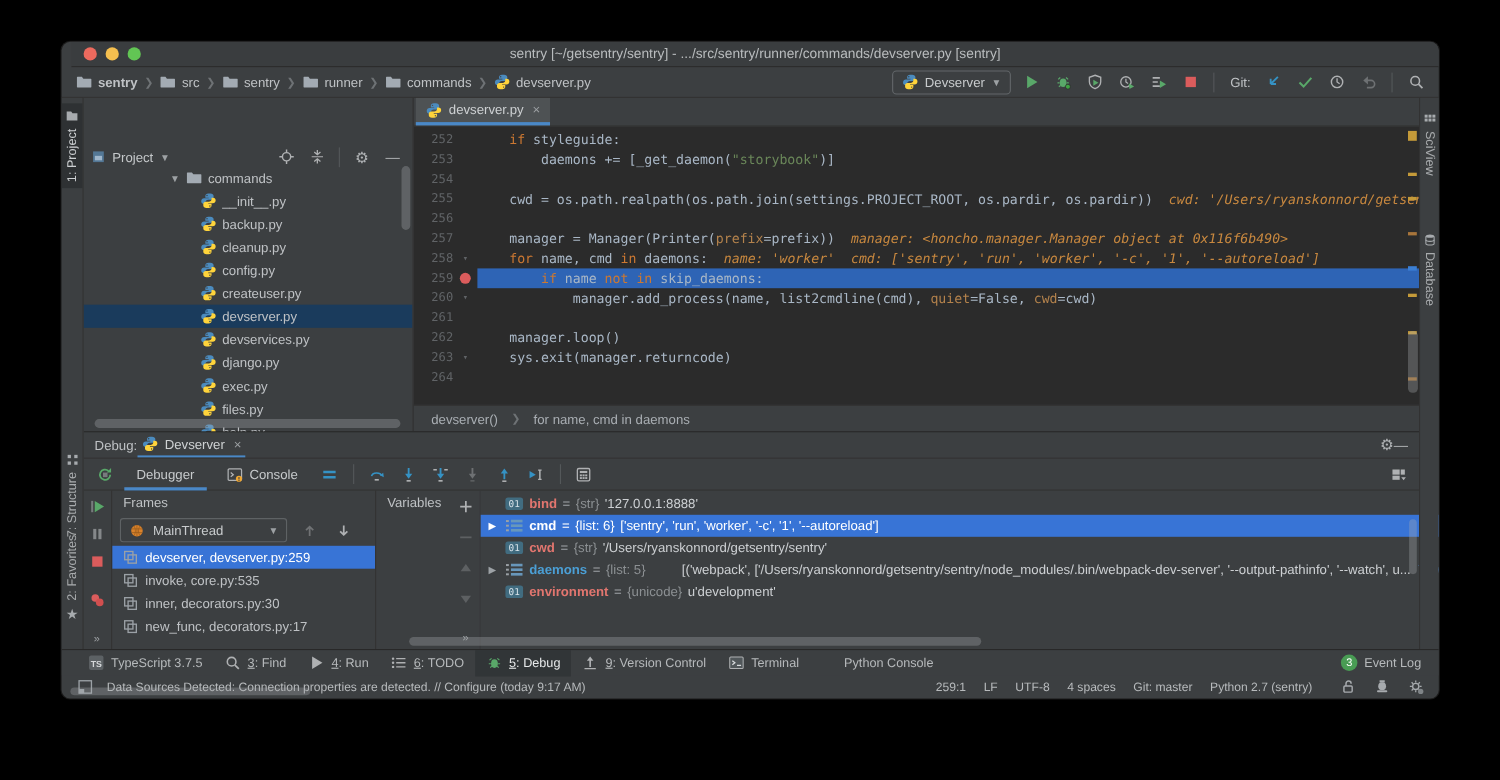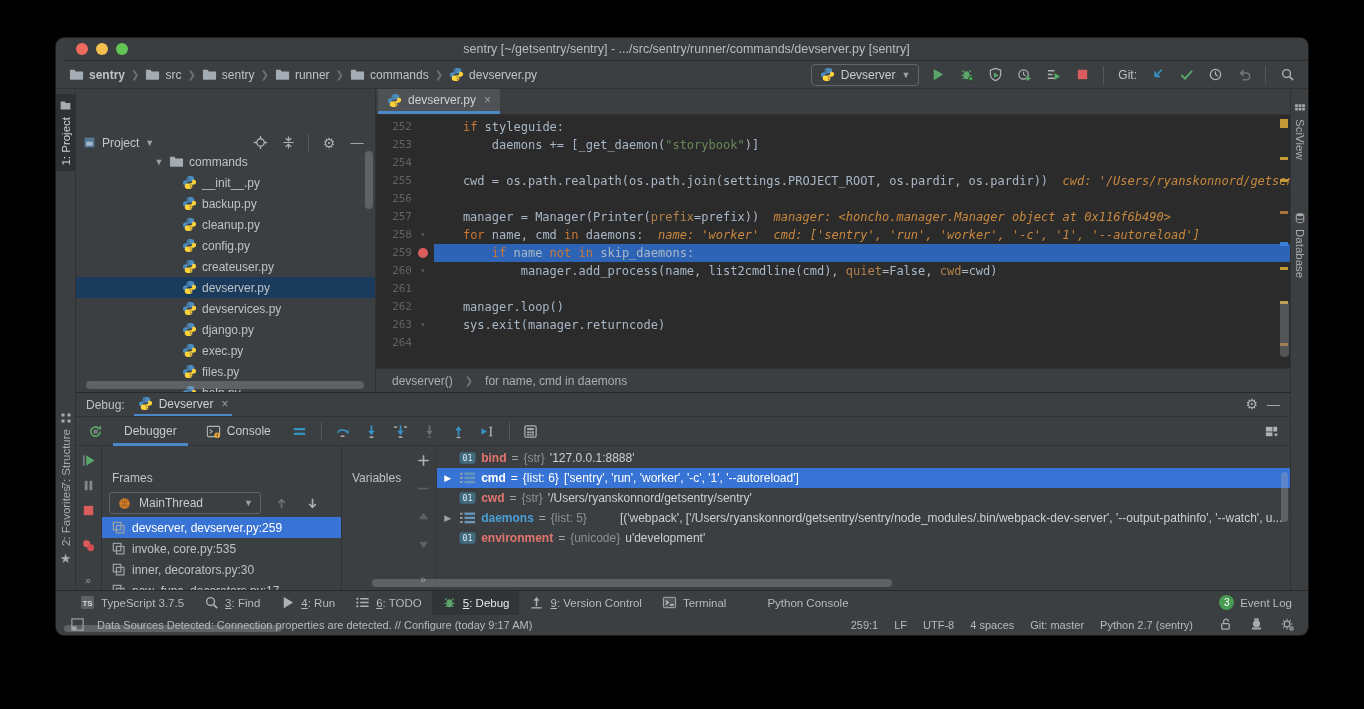--- a/index.html
+++ b/index.html
@@ -80,37 +80,37 @@
   .c-h{color:#C8883F;font-style:italic;}
   .bp{width:10px;height:10px;border-radius:50%;background:#DB5C5C;}
   .fold{color:#606366;font-size:8px;}
   .crumbbar{height:24px;flex:none;background:#3C3F41;border-top:1px solid #323232;
     display:flex;align-items:center;padding:0 16px;gap:9px;color:#A9AEB3;}
   .mark{position:absolute;right:2px;width:8px;height:3px;}
   .thumb{position:absolute;background:rgba(170,174,177,.32);border-radius:4px;}
 
   
   .debug{flex:1;border-top:1px solid #282828;display:flex;flex-direction:column;min-height:0;}
-  .dhead{height:23px;flex:none;display:flex;align-items:center;padding:0 10px;gap:9px;}
+  .dhead{height:23px;flex:none;display:flex;align-items:center;padding:0 10px;}
   .dlabel{color:#BFC2C5;}
   .dtab{display:flex;align-items:center;gap:6px;height:23px;padding:0 4px;
     border-bottom:2px solid #4A88C7;color:#CFD2D4;}
   .dsp{flex:1;}
   .dtools{height:30px;flex:none;display:flex;align-items:center;border-top:1px solid #323232;
     border-bottom:1px solid #323232;padding:8px 8px;gap:7px;}
   .dtab2{padding:0 11px;height:30px;display:flex;align-items:center;gap:6px;color:#C7CACC;}
   .dtab2.active{box-shadow:inset 0 -3px 0 #4A88C7;}
   .dbody{flex:1;display:flex;min-height:0;}
   .dvtools{width:26px;flex:none;border-right:1px solid #323232;display:flex;flex-direction:column;
     align-items:center;padding:7px 0 4px;gap:10px;position:relative;}
   .hsep{width:16px;height:1px;background:#54585A;}
   .more{color:#9DA1A4;font-size:10px;letter-spacing:1px;}
   .spring{flex:1;}
   .frames{width:240px;flex:none;border-right:1px solid #323232;display:flex;flex-direction:column;min-height:0;}
-  .panhead{height:22px;flex:none;display:flex;align-items:center;padding:0 10px;color:#BFC2C5;margin-top:21px;}
+  .panhead{height:22px;flex:none;display:flex;align-items:center;padding:0 10px;color:#BFC2C5;}
   .fbar{height:28px;flex:none;display:flex;align-items:center;padding:0 7px;gap:9px;}
   .threadpill{display:flex;align-items:center;gap:7px;border:1px solid #5E6264;border-radius:3px;
     height:22px;padding:0 7px;color:#C8CBCD;width:152px;}
   .threadpill .tlabel{flex:1;}
   .flist{flex:1;overflow:hidden;position:relative;}
   .frow{height:21px;display:flex;align-items:center;gap:6px;padding-left:9px;white-space:nowrap;color:#BFC2C5;}
   .frow.sel{background:#3874D6;color:#FFF;}
   .vars{flex:1;display:flex;flex-direction:row;min-width:0;position:relative;}
   .vbody{flex:1;display:flex;min-height:0;position:relative;}
   .vtools{width:26px;flex:none;display:flex;flex-direction:column;align-items:center;

